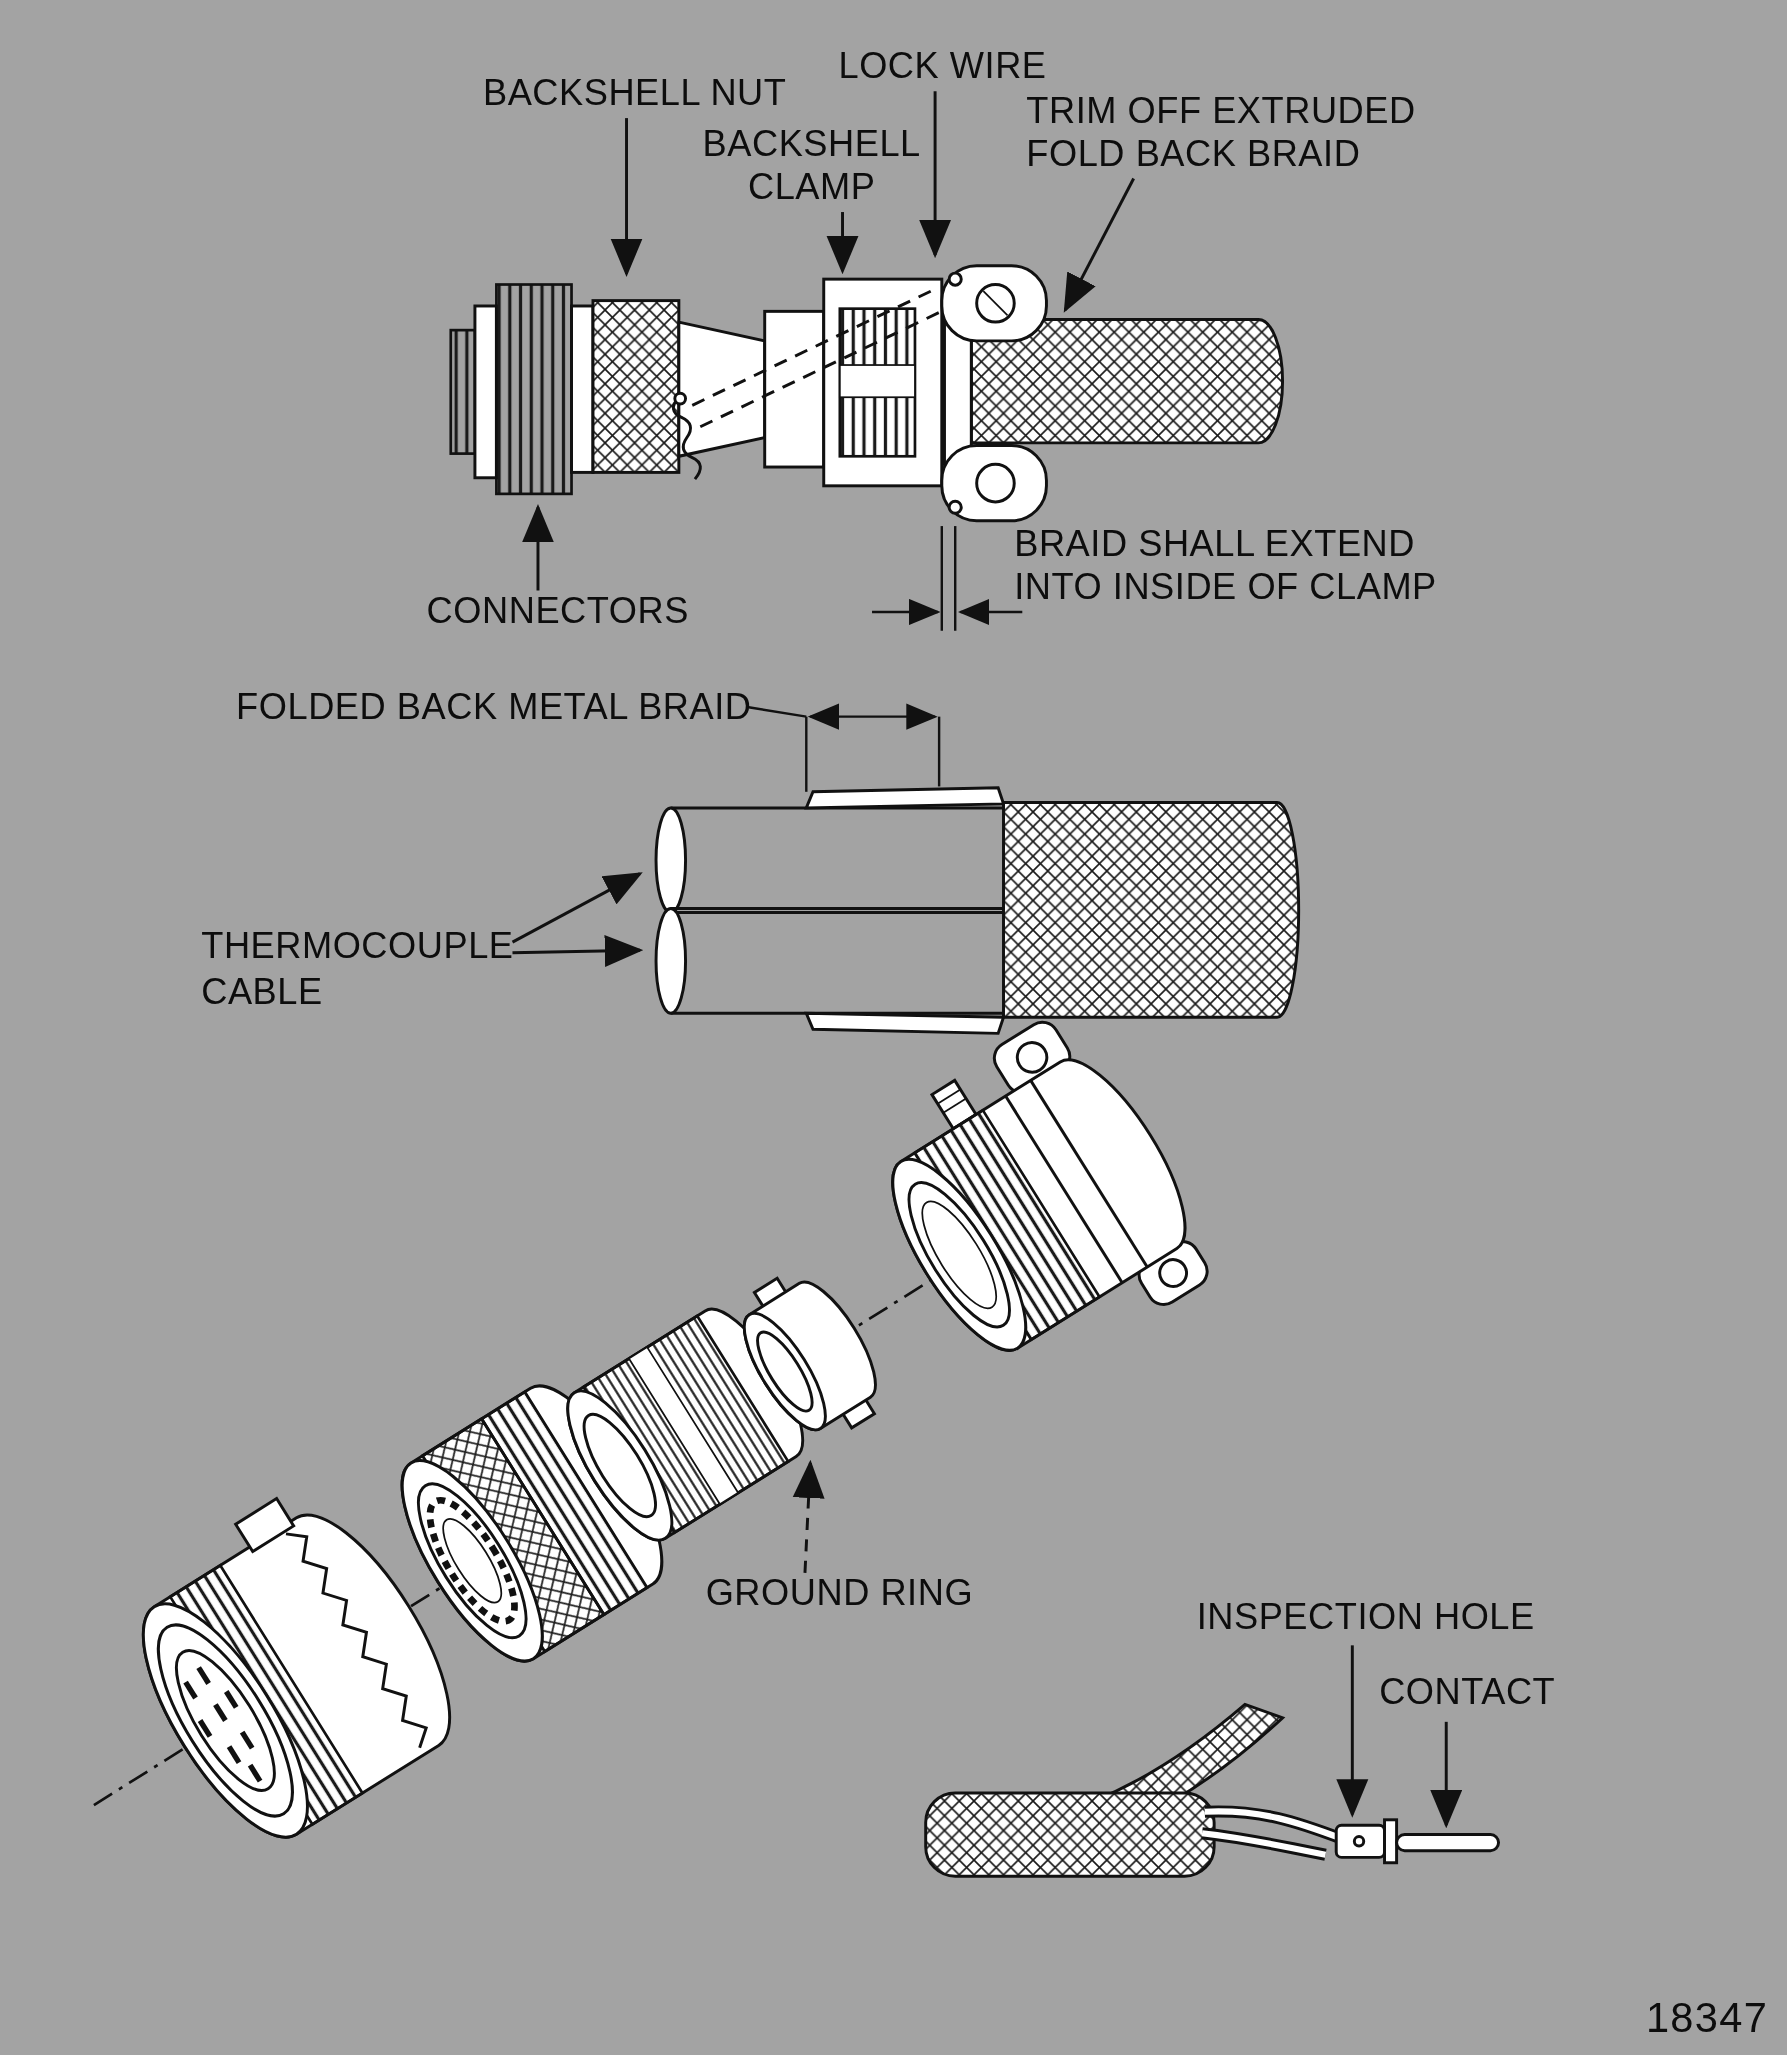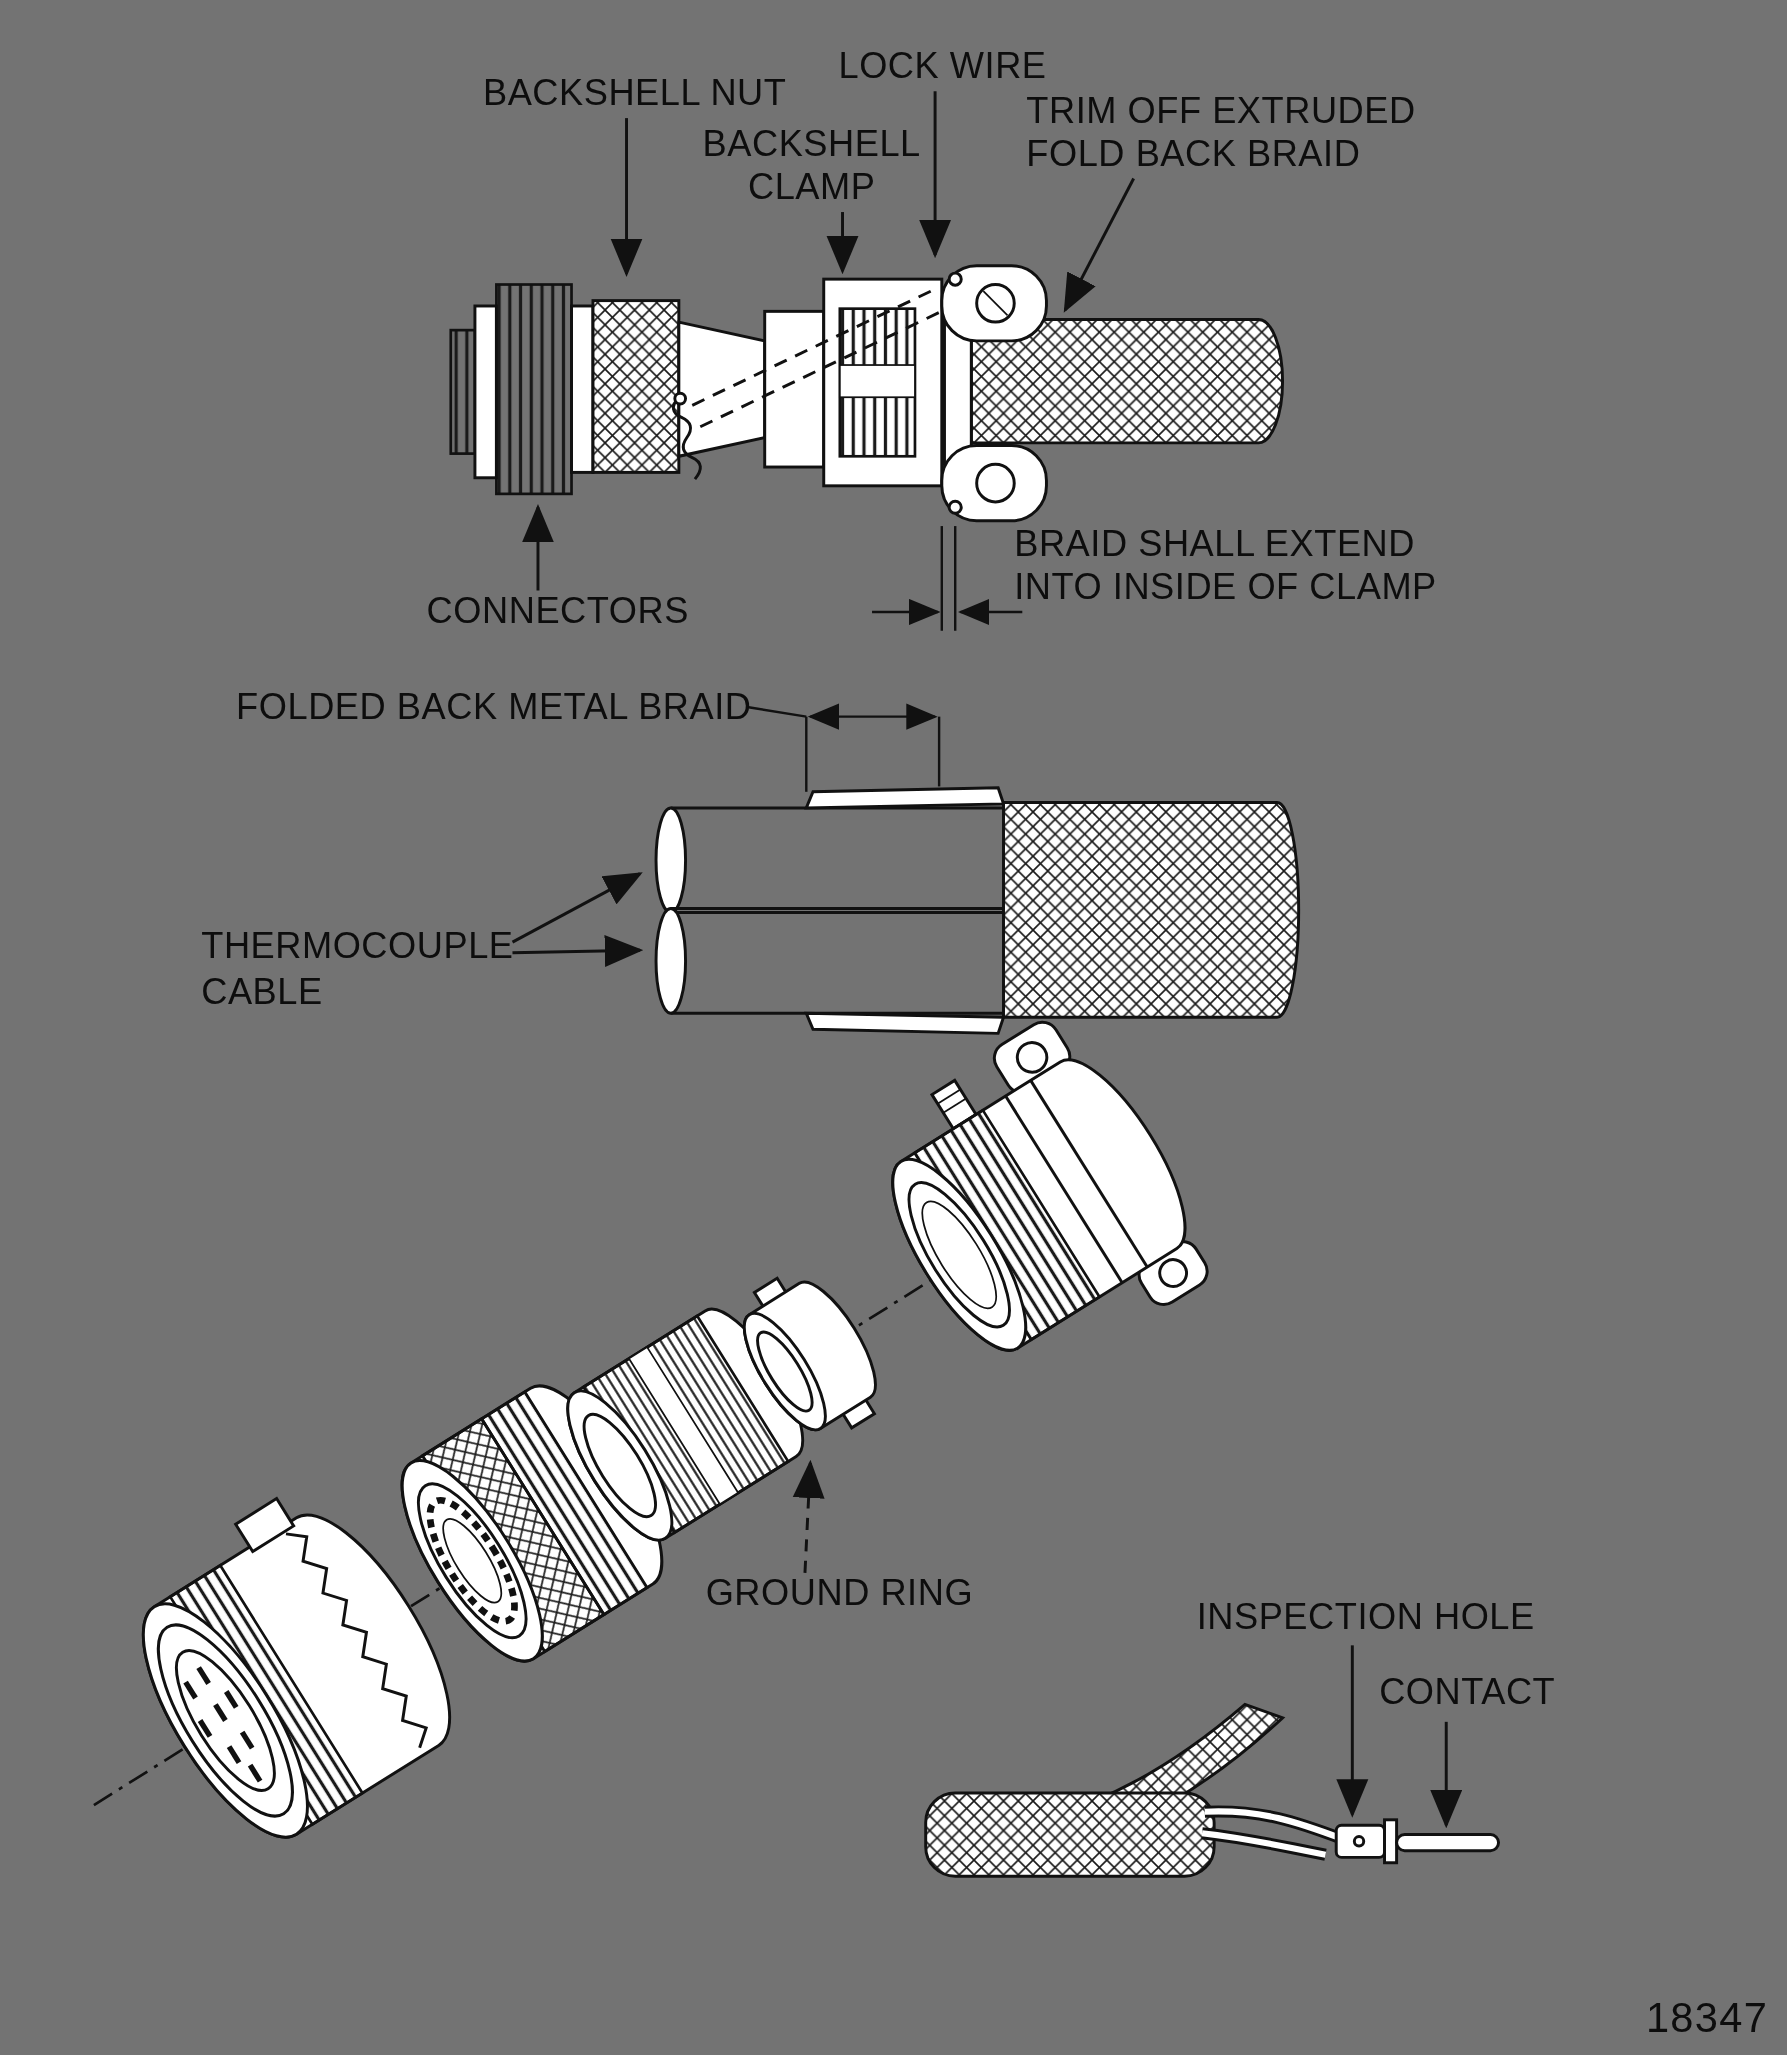--- a/index.html
+++ b/index.html
@@ -1,16 +1,16 @@
 <!DOCTYPE html>
 <html style="font-size:10.7px"><head>
 <meta charset="utf-8">
 <style>
   html,body { margin:0; padding:0; background:#ffffff; }
-  .page { width:1787px; height:2056px; background:#737373; position:relative; overflow:hidden; }
+  .page { width:1787px; height:2056px; background:#a3a3a3; position:relative; overflow:hidden; }
   svg { display:block; }
   svg text { font-family:"Liberation Sans", sans-serif; font-size:27px; fill:#0d0d0d; letter-spacing:0.4px; }
   svg text.fig { font-size:31px; letter-spacing:1px; }
   .o   { stroke:#111; stroke-width:2.2; fill:#fff; }
   .ol  { stroke:#111; stroke-width:2.2; fill:none; }
   .thin{ stroke:#111; stroke-width:1.3; fill:none; }
   .hx  { fill:url(#xh); stroke:#111; stroke-width:2.2; }
   .rb  { fill:url(#ribs); stroke:#111; stroke-width:2; }
   .rb6 { fill:url(#ribs6); stroke:#111; stroke-width:2; }
   .wh  { fill:#fff; stroke:none; }

